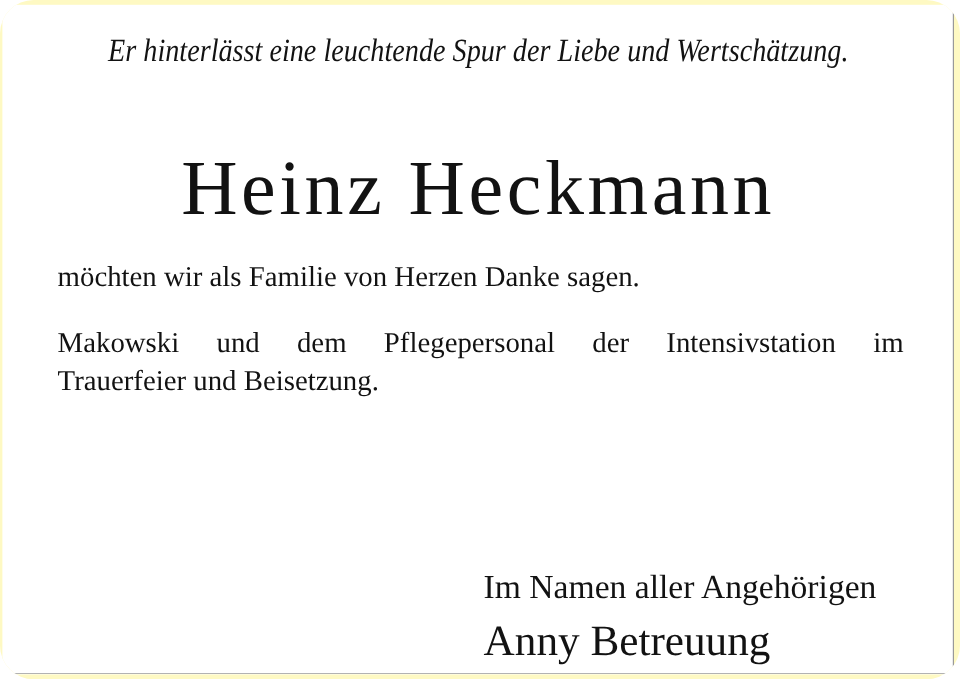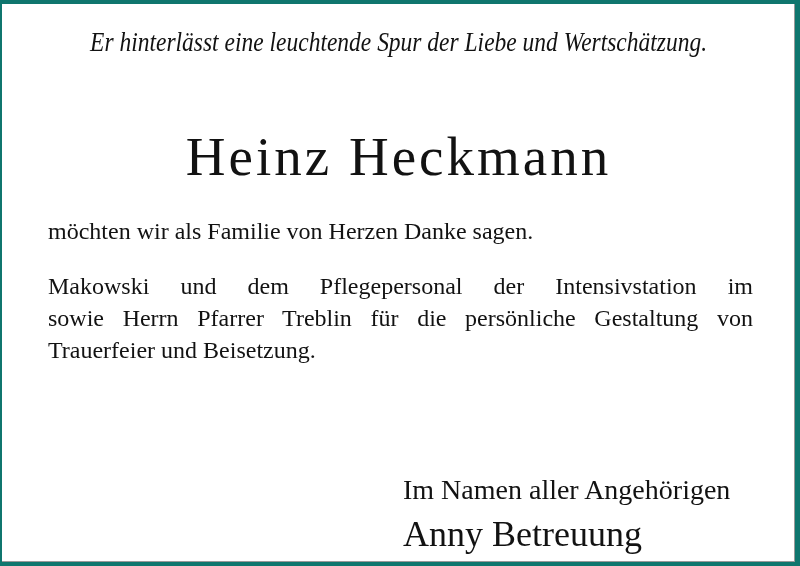--- a/index.html
+++ b/index.html
@@ -5,22 +5,23 @@
   html, body {
     margin: 0;
     padding: 0;
     background: #ffffff;
     font-family: "Liberation Serif", serif;
   }
   .page {
     position: relative;
     width: 800px;
     height: 566px;
-    background: #0f766e;
+    background: #fef9c3;
     overflow: hidden;
+    border-radius: 28px;
   }
   
   .inner {
     position: absolute;
     left: 2px;
     top: 4px;
     right: 5px;
     bottom: 4px;
     background: #ffffff;
     box-shadow: inset -1px -1px 0 #999999;
@@ -53,21 +54,21 @@
   .intro .condense {
     display: inline-block;
     transform: scaleX(0.86);
     transform-origin: 50% 50%;
   }
   .deceased-name {
     position: absolute;
     left: 0; right: 0;
     top: 118px;
     text-align: center;
-    font-size: 55px;
+    font-size: 65px;
     line-height: 70px;
     letter-spacing: 3px;
     white-space: nowrap;
   }
   .thanks {
     position: absolute;
     left: 46px;
     top: 211px;
     font-size: 24px;
     line-height: 32px;
@@ -116,21 +117,20 @@
       <span class="condense">Er hinterlässt eine leuchtende Spur der Liebe und Wertschätzung.</span>
     </div>
 
 
     <div class="deceased-name">Heinz Heckmann</div>
 
     <div class="thanks">möchten wir als Familie von Herzen Danke sagen.</div>
 
     <div class="paragraph">
       <div class="jline">Makowski und dem Pflegepersonal der Intensivstation im</div>
-      <div class="jline">sowie Herrn Pfarrer Treblin für die persönliche Gestaltung von</div>
       <div class="lline">Trauerfeier und Beisetzung.</div>
     </div>
 
     <div class="signature-block">
       <div class="closing">Im Namen aller Angehörigen</div>
       <div class="signer">Anny Betreuung</div>
     </div>
 
   </div>
 </div>

